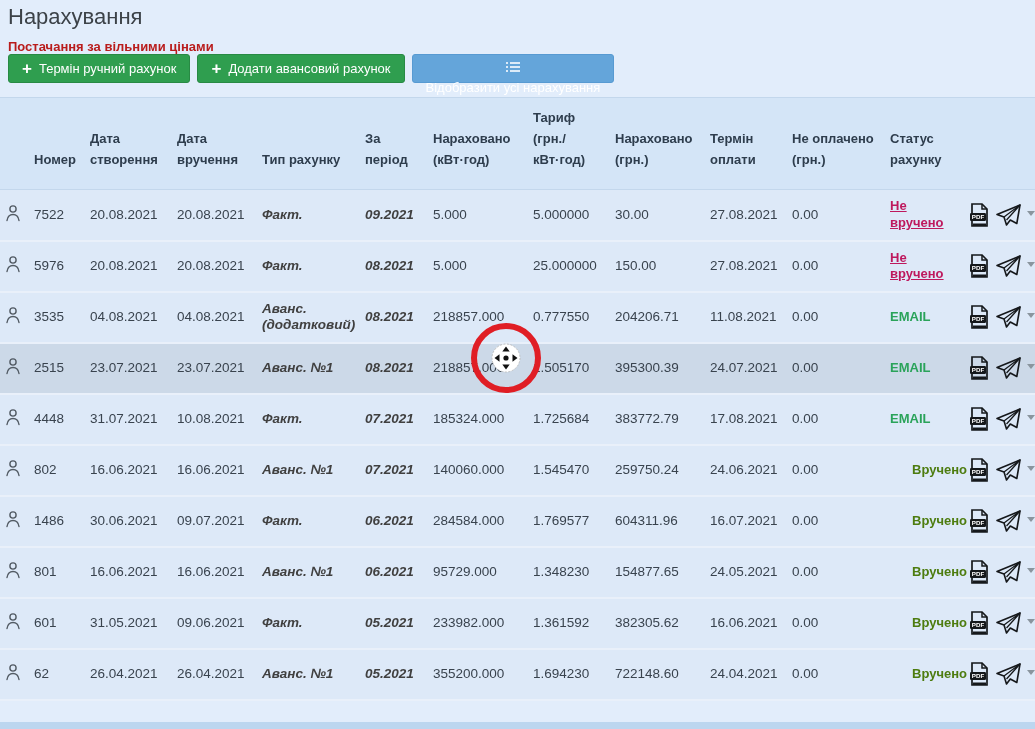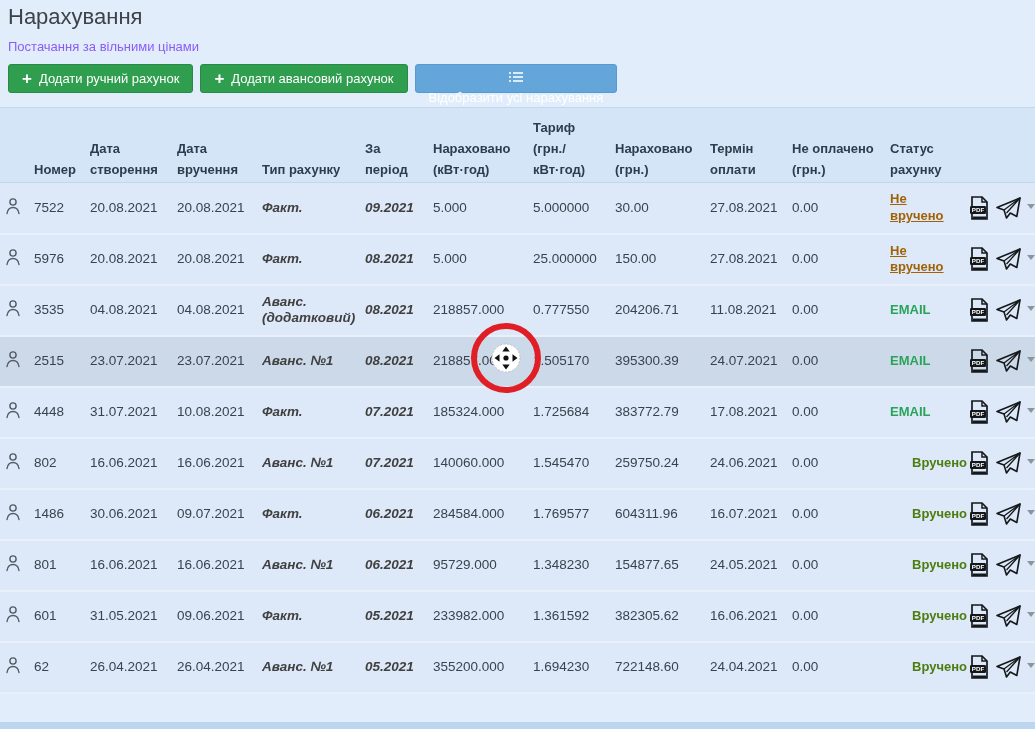--- a/index.html
+++ b/index.html
@@ -6,56 +6,56 @@
   html, body { width: 1035px; height: 729px; }
   body {
     position: relative;
     overflow: hidden;
     background: #e2edfb;
     font-family: "Liberation Sans", sans-serif;
     color: #39434e;
   }
   .header-area { padding: 4px 4px 0 8px; }
   .page-title { font-size: 22px; font-weight: 400; color: #3c4248; margin-bottom: 9px; }
-  .subtitle { font-size: 13px; font-weight: normal; color: #8b5cf6; margin-bottom: 10px; }
+  .subtitle { font-size: 13px; font-weight: bold; color: #b91c1c; }
   .toolbar { display: flex; gap: 7px; margin-bottom: 14px; }
   .btn {
     display: inline-flex; align-items: center; gap: 7px;
     font-family: "Liberation Sans", sans-serif;
     font-size: 13px; color: #fff; border-radius: 3px;
     padding: 6px 13px; height: 29px; cursor: pointer;
   }
   .btn-green { background: #2f9e4f; border: 1px solid #288a44; }
   .btn-blue  { background: #64a5da; border: 1px solid #579ad2; flex-direction: column; }
   .plus-glyph { font-size: 17px; font-weight: bold; line-height: 1; }
   .list-glyph svg { display: block; }
 
   table { width: 1035px; border-collapse: collapse; table-layout: fixed; }
   thead th {
     background: #d4e5f7;
     border-top: 1px solid #c3d7ec;
     border-bottom: 1px solid #c3d7ec;
     font-size: 13px; font-weight: bold; color: #2e3d4d;
     text-align: left; vertical-align: bottom;
-    padding: 10px 4px 2px 4px;
+    padding: 10px 4px 19px 4px;
     white-space: pre-line; line-height: 1.6;
   }
   tbody td {
     background: #dde9f8;
     border-bottom: 2px solid #e9f0fa;
     font-size: 13.5px;
     padding: 3px 4px;
     height: 51px;
     vertical-align: middle;
     line-height: 1.25;
   }
   tr.hl td { background: #ccd9e8; }
   .c-type, .c-period { font-weight: bold; font-style: italic; color: #404040; }
   .status { font-weight: bold; font-size: 13px; text-decoration: none; }
-  .st-red   { color: #a16207; text-decoration: underline; }
+  .st-red   { color: #be185d; text-decoration: underline; }
   .st-green { color: #2aa35a; }
   .st-blue  { color: #4d7c0f; padding-left: 22px; }
   .cell-icon svg { display: block; }
   .actions { display: flex; align-items: center; gap: 2px; }
   .icon-btn { cursor: pointer; display: inline-flex; align-items: center; }
   .caret {
     width: 0; height: 0; margin-left: 3px; margin-top: -4px;
     border-left: 4px solid transparent; border-right: 4px solid transparent;
     border-top: 5px solid #8a959e;
   }
@@ -64,21 +64,21 @@
 </style>
 </head>
 <body>
 
 <div class="header-area">
   <h1 class="page-title">Нарахування</h1>
   <div class="subtitle">Постачання за вільними цінами</div>
   <div class="toolbar">
     <button class="btn btn-green">
       <span class="plus-glyph">+</span>
-      <span>Додати ручний рахунок</span>
+      <span>Термін ручний рахунок</span>
     </button>
     <button class="btn btn-green">
       <span class="plus-glyph">+</span>
       <span>Додати авансовий рахунок</span>
     </button>
     <button class="btn btn-blue">
       <span class="list-glyph">
         <svg width="14" height="12" viewBox="0 0 14 12">
           <rect x="0" y="1" width="2" height="2" fill="#dcebf8"></rect>
             <rect x="4" y="1" width="10" height="2" fill="#dcebf8"></rect>

